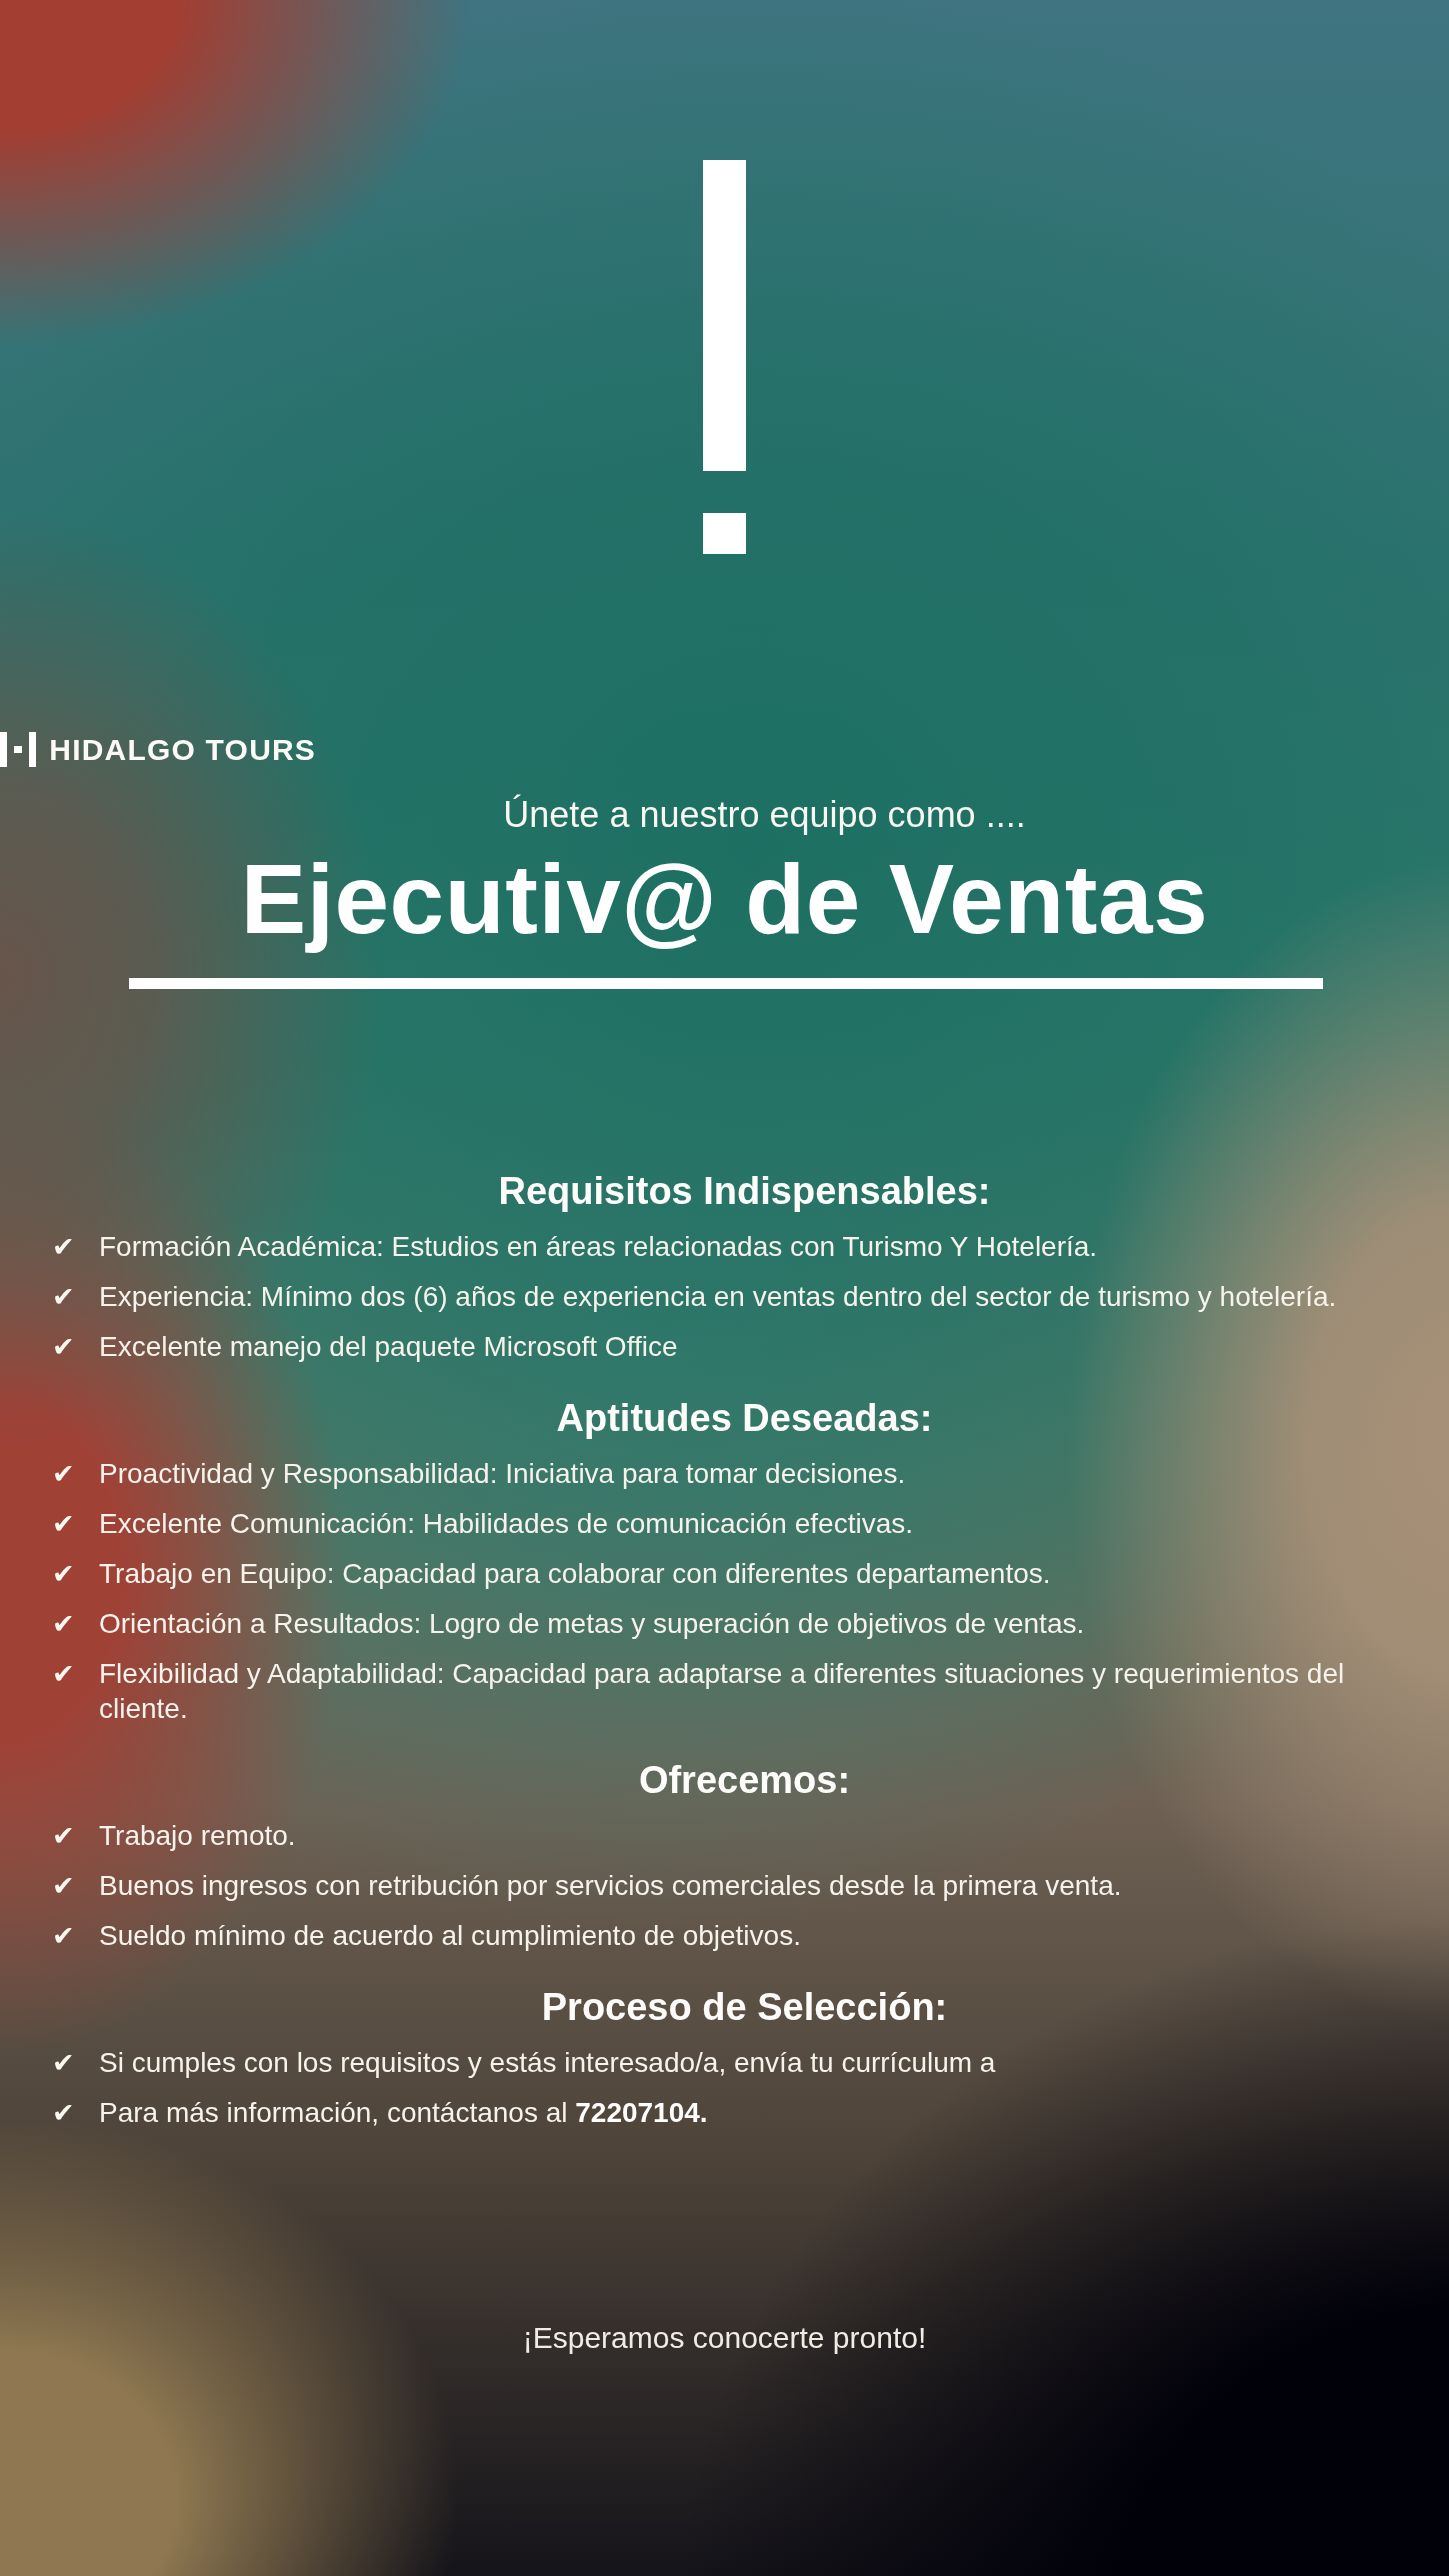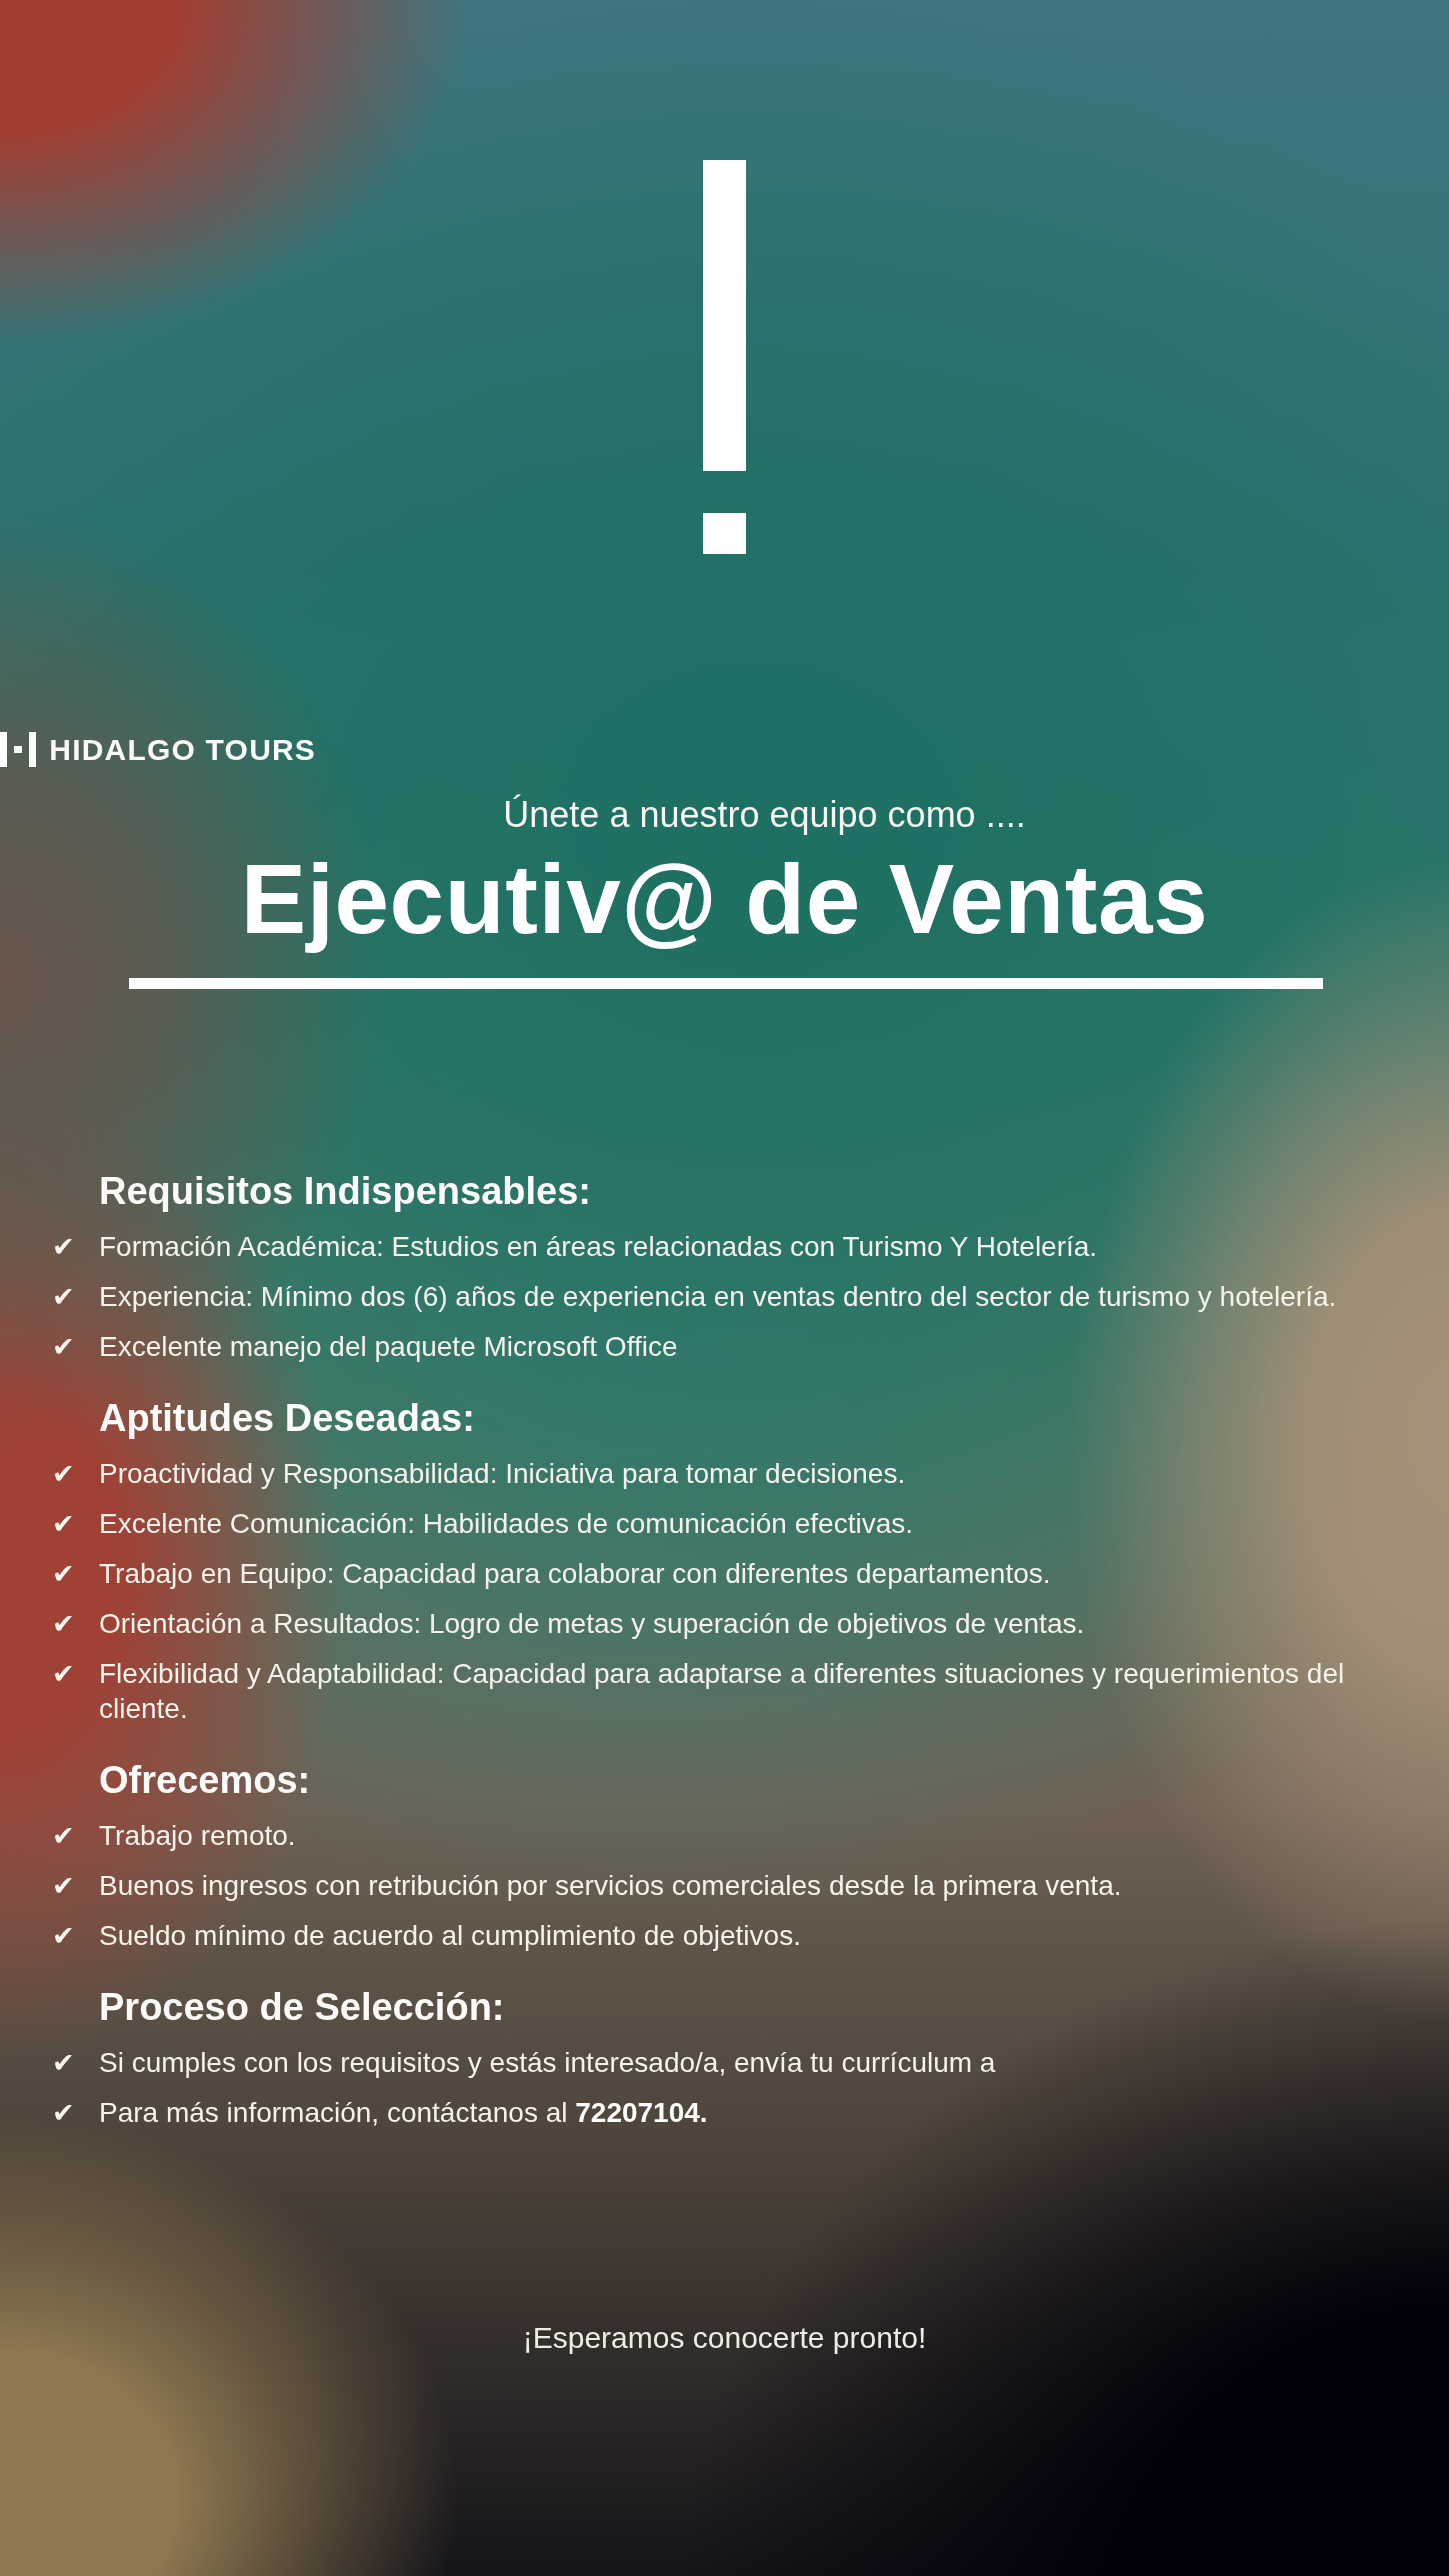--- a/index.html
+++ b/index.html
@@ -64,21 +64,21 @@
   }
 
   
   .content {
     position: absolute; top: 1169px; left: 99px; width: 1291px;
   }
   .section { margin-top: 32px; }
   .section:first-child { margin-top: 0; }
   .section-heading {
     margin: 0 0 8.7px 0;
-    font-size: 38px; line-height: 45px; font-weight: 700; color: #fdfcfa;
+    font-size: 38px; line-height: 45px; font-weight: 700; color: #fdfcfa; text-align: center;
   }
   .items { list-style: none; margin: 0; padding: 0; }
   .item {
     position: relative; margin-top: 15px;
     font-size: 28px; line-height: 35px; font-weight: 400; color: #f6f3ed;
   }
   .check {
     position: absolute; left: -47px; top: 1.2px;
     font-size: 27px; color: #fbf8f2;
   }

